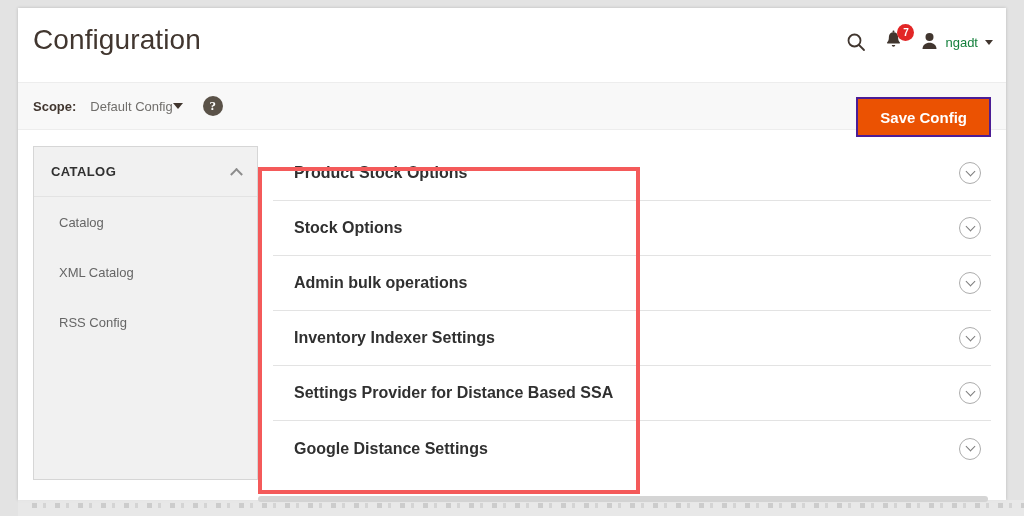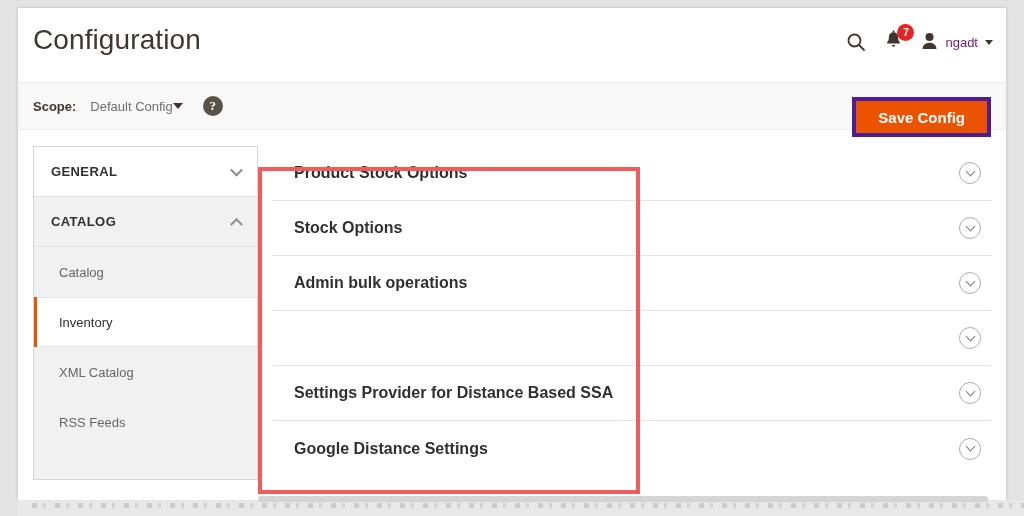--- a/index.html
+++ b/index.html
@@ -79,21 +79,21 @@
     line-height: 17px;
     text-align: center;
   }
   .user-area {
     display: flex;
     align-items: center;
     gap: 7px;
     color: #41362f;
     font-size: 13px;
   }
-  .user-name { color: #701a75; font-size: 13px; }
+  .user-name { color: #15803d; font-size: 13px; }
   .caret-down {
     width: 0; height: 0;
     border-left: 4px solid transparent;
     border-right: 4px solid transparent;
     border-top: 5px solid #41362f;
   }
 
   
   .scope-bar {
     position: relative;
@@ -133,21 +133,21 @@
     text-align: center;
     font-family: "Liberation Serif", serif;
   }
   .save-btn {
     position: absolute;
     right: 15px;
     top: 14px;
     height: 40px;
     padding: 0 22px;
     background: #eb5202;
-    border: 4px solid #4c1d95;
+    border: 2px solid #4c1d95;
     color: #ffffff;
     font-size: 15px;
     font-weight: bold;
     cursor: pointer;
     font-family: "Liberation Sans", sans-serif;
   }
 
   
   .body-wrap {
     position: relative;
@@ -357,41 +357,34 @@
       <span class="scope-value">Default Config</span>
       <span class="scope-caret"></span>
       <span class="help-icon">?</span>
       <button class="save-btn">Save Config</button>
     </div>
 
     <div class="body-wrap">
 
       <div class="sidebar">
 
-        <div class="nav-group-title">
-          <span>GENERAL</span>
-          <span class="chev down"></span>
-        </div>
 
         <div class="nav-group-title open">
           <span>CATALOG</span>
           <span class="chev up"></span>
         </div>
 
         <div class="nav-item">
           <span>Catalog</span>
         </div>
-        <div class="nav-item active">
-          <span>Inventory</span>
-        </div>
         <div class="nav-item">
           <span>XML Catalog</span>
         </div>
         <div class="nav-item">
-          <span>RSS Feeds</span>
+          <span>RSS Config</span>
         </div>
 
       </div>
 
       <div class="content">
 
         <div class="section-row">
           <span class="section-title">Product Stock Options</span>
           <span class="section-toggle">
               <i></i>
@@ -406,20 +399,21 @@
         </div>
 
         <div class="section-row">
           <span class="section-title">Admin bulk operations</span>
           <span class="section-toggle">
               <i></i>
             </span>
         </div>
 
         <div class="section-row">
+          <span class="section-title">Inventory Indexer Settings</span>
           <span class="section-toggle">
               <i></i>
             </span>
         </div>
 
         <div class="section-row">
           <span class="section-title">Settings Provider for Distance Based SSA</span>
           <span class="section-toggle">
               <i></i>
             </span>

